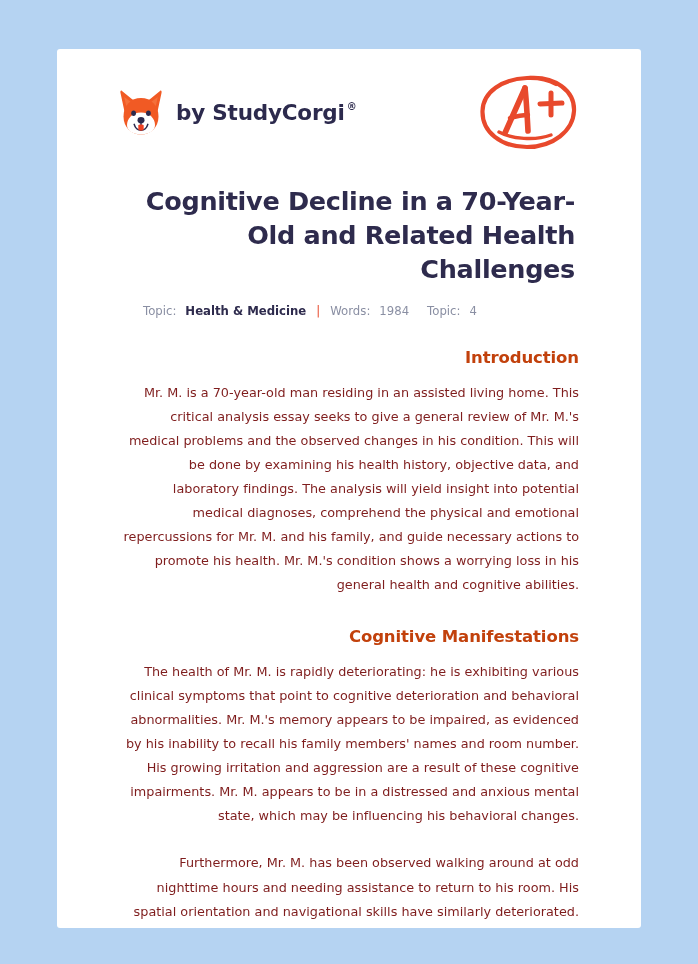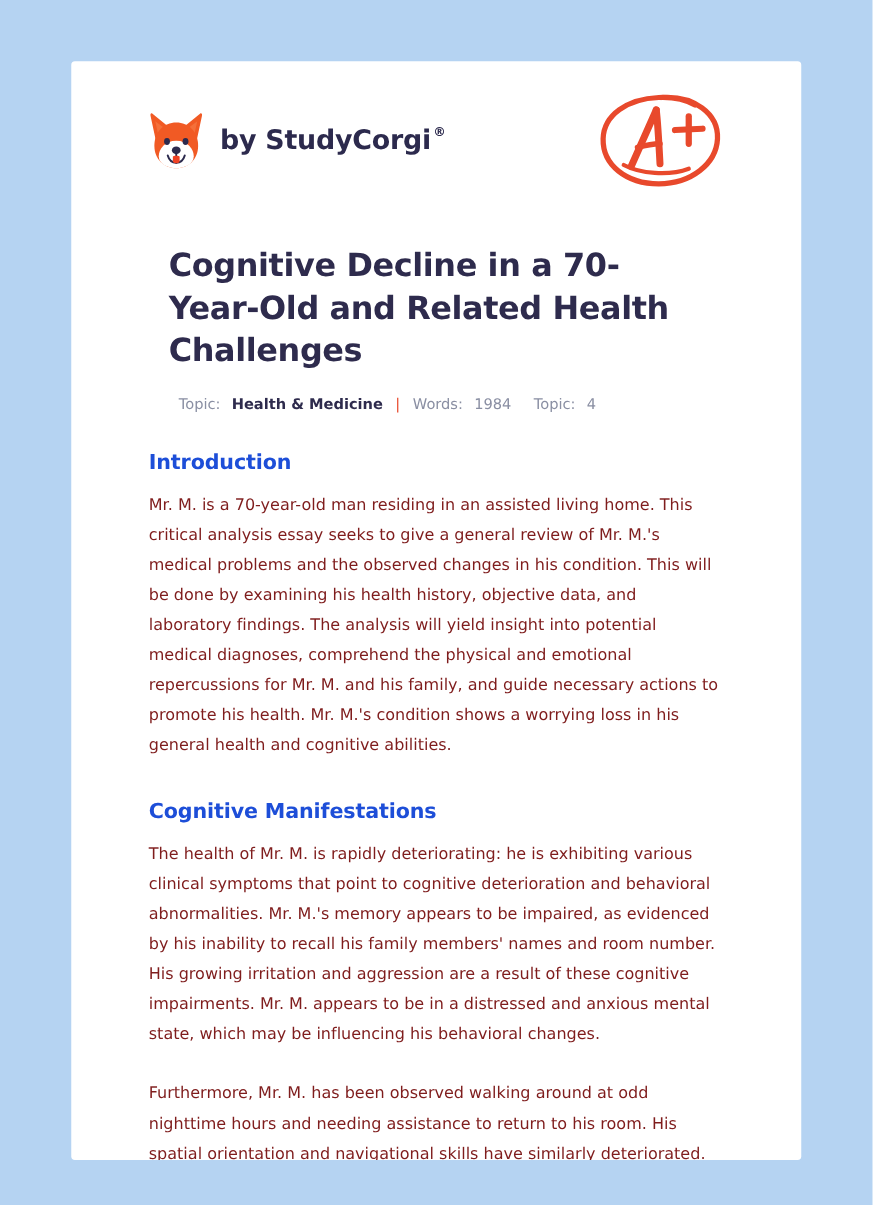--- a/index.html
+++ b/index.html
@@ -18,20 +18,21 @@
   .page-sheet {
     position: absolute;
     left: 57px;
     top: 49px;
     width: 584px;
     height: 879px;
     background: #ffffff;
     border-radius: 3px;
     overflow: hidden;
     box-sizing: border-box;
+    text-align: right;
   }
 
   .page-inner {
     padding: 0 62px;
     box-sizing: border-box;
     width: 100%;
   }
 
   
   .doc-header {
@@ -76,21 +77,21 @@
 
   .grade-badge {
     width: 102px;
     height: 82px;
     flex: 0 0 auto;
     display: block;
   }
 
   
   .doc-title {
-    margin: 16px;
+    margin: 4px;
     padding-top: 28px;
     color: #2e2b4d;
     font-size: 25.5px;
     line-height: 1.33;
     font-weight: bold;
     letter-spacing: -0.3px;
   }
 
   .doc-meta {
     margin-top: 17px;
@@ -111,21 +112,21 @@
     margin: 0 10px;
     font-weight: normal;
   }
   .meta-plain { color: #8a8fa3; }
   .meta-gap { display: inline-block; width: 9px; }
 
   
   .section-heading {
     margin: 0;
     padding-top: 30px;
-    color: #1d4ed8;
+    color: #c2410c;
     font-size: 16.5px;
     font-weight: bold;
     letter-spacing: -0.1px;
   }
 
   .body-para {
     margin: 0;
     padding-top: 14px;
     color: #7f1d1d;
     font-size: 12.8px;

